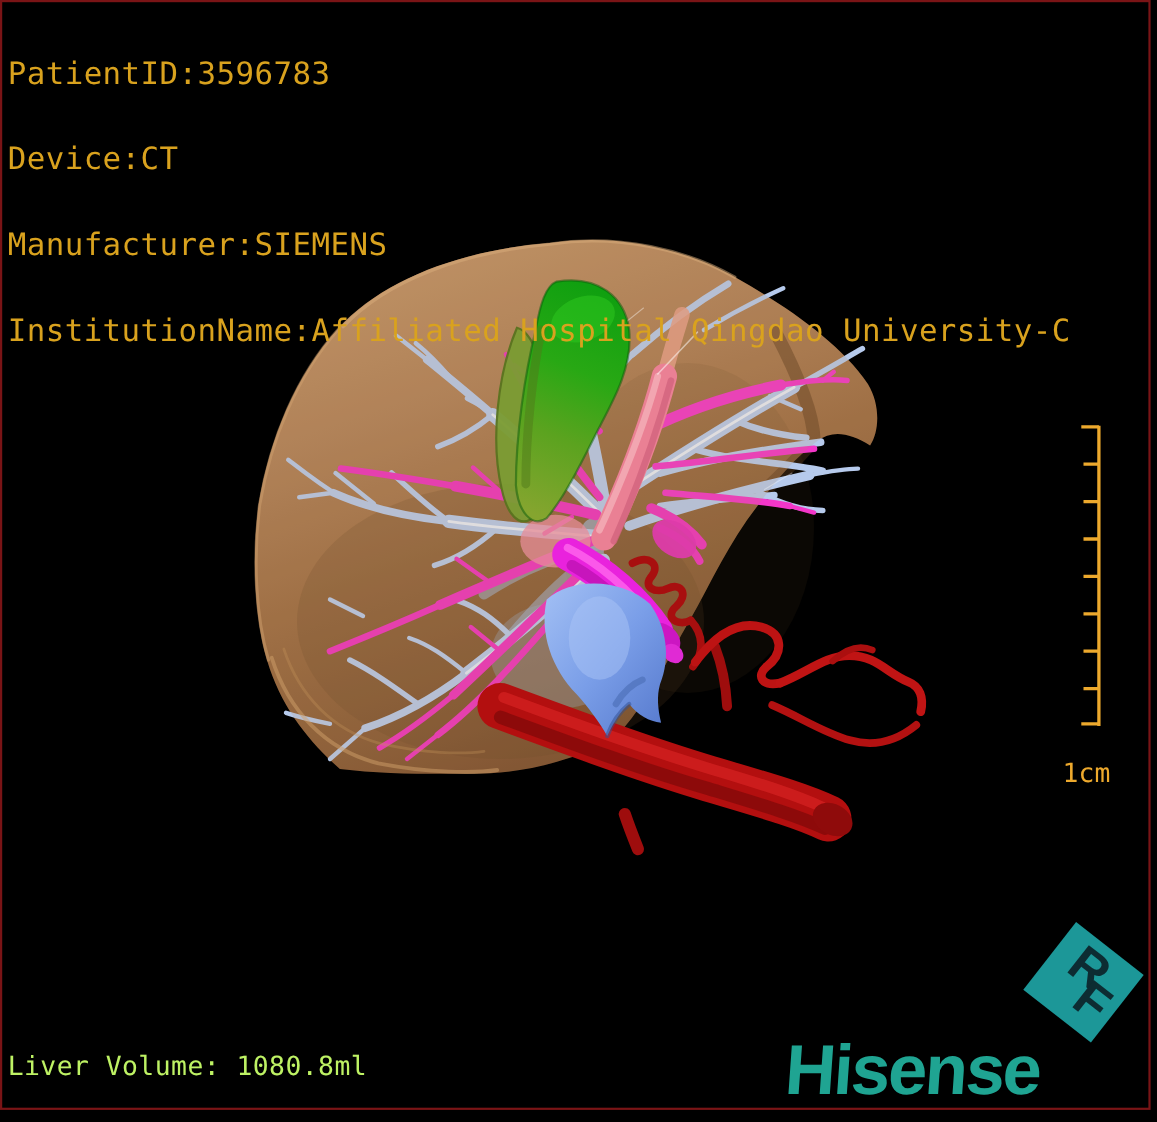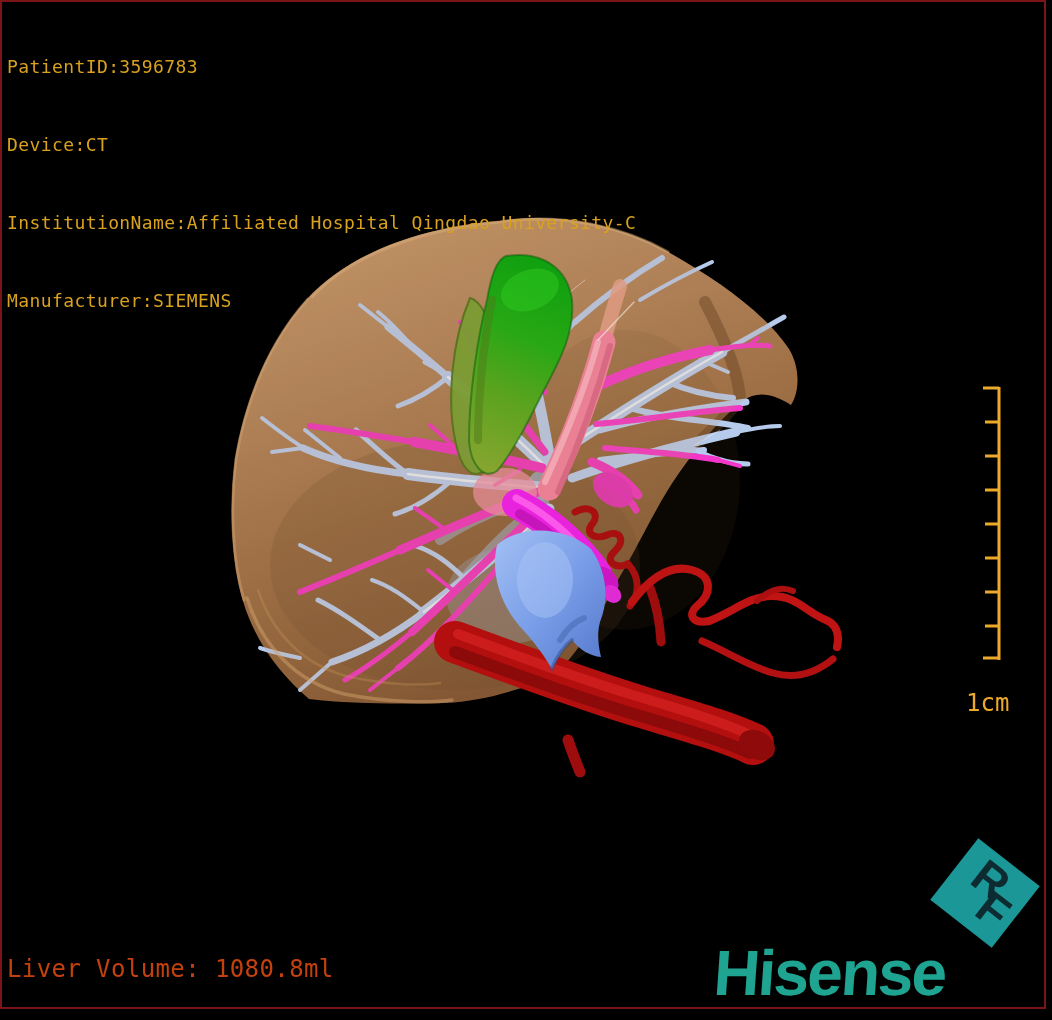--- a/index.html
+++ b/index.html
@@ -1,24 +1,24 @@
 <!DOCTYPE html>
 <html><head>
 <meta charset="utf-8">
 <style>
   html,body{margin:0;padding:0;background:#000;}
   .page{position:relative;width:1052px;height:1020px;background:#000;overflow:hidden;
         font-family:"DejaVu Sans Mono",monospace;}
   .scene{position:absolute;left:0;top:0;width:1052px;height:1020px;display:block;}
   .mono{font-family:"DejaVu Sans Mono",monospace;}
-  .patient-info{position:absolute;left:7px;top:2px;color:#d9a21e;font-size:18px;
+  .patient-info{position:absolute;left:7px;top:2px;color:#d9a21e;font-size:28px;
                 line-height:26px;letter-spacing:0.4px;white-space:pre;}
   .app-title{position:absolute;right:12px;top:4px;color:#d9a21e;font-size:24px;
              letter-spacing:0.4px;white-space:nowrap;}
-  .volume{position:absolute;left:7px;top:955px;color:#c2410c;font-size:24px;letter-spacing:0.4px;}
+  .volume{position:absolute;left:7px;top:955px;color:#bef264;font-size:24px;letter-spacing:0.4px;}
   .scale-label{position:absolute;left:966px;top:661px;color:#eda92d;font-size:24px;margin-top:28px;}
   .hisense{position:absolute;left:714px;top:936px;color:#1fa492;font-size:64px;
            font-family:"Liberation Sans",sans-serif;font-weight:bold;letter-spacing:-2px;
            transform:skewX(-4deg);white-space:nowrap;}
   .rf-badge{position:absolute;left:946px;top:854px;width:78px;height:78px;background:#1c9798;
             transform:rotate(38deg);}
   .rf-badge span{position:absolute;font-family:"Liberation Sans",sans-serif;font-weight:bold;
                  font-size:46px;color:#0d2c32;line-height:1;}
   .rf-r{left:19px;top:2px;}
   .rf-f{left:42px;top:24px;}
@@ -221,22 +221,22 @@
       <line x1="985" y1="558" x2="999" y2="558"></line>
       <line x1="985" y1="592" x2="999" y2="592"></line>
       <line x1="985" y1="626" x2="999" y2="626"></line>
       <line x1="983" y1="658" x2="999" y2="658"></line>
     </g>
   </svg>
 
   <div class="patient-info mono">
     <div>PatientID:3596783</div>
     <div>Device:CT</div>
+    <div>Manufacturer:SIEMENS</div>
     <div>InstitutionName:Affiliated Hospital Qingdao University-C</div>
-    <div>Manufacturer:SIEMENS</div>
   </div>
 
 
   <div class="volume mono">Liver Volume: 1080.8ml</div>
 
   <div class="scale-label mono">1cm</div>
 
   <div class="rf-badge">
     <span class="rf-r">R</span>
     <span class="rf-f">F</span>

